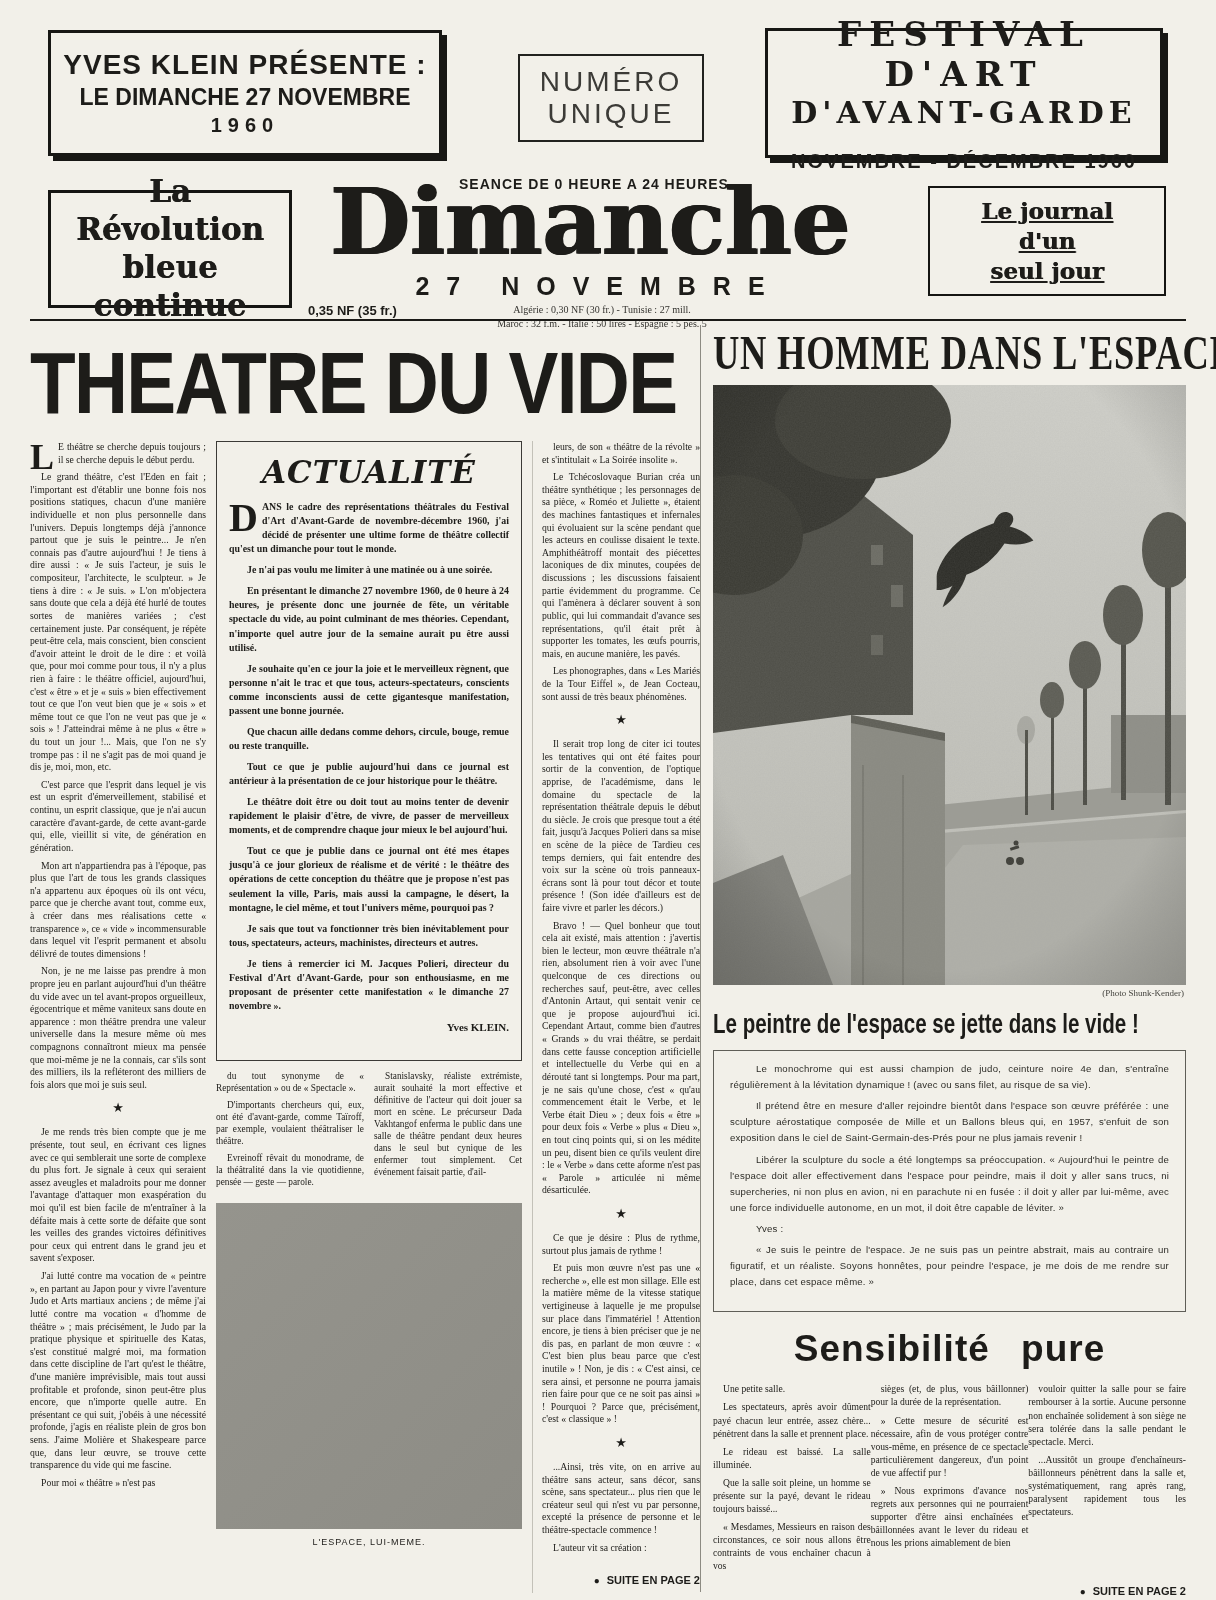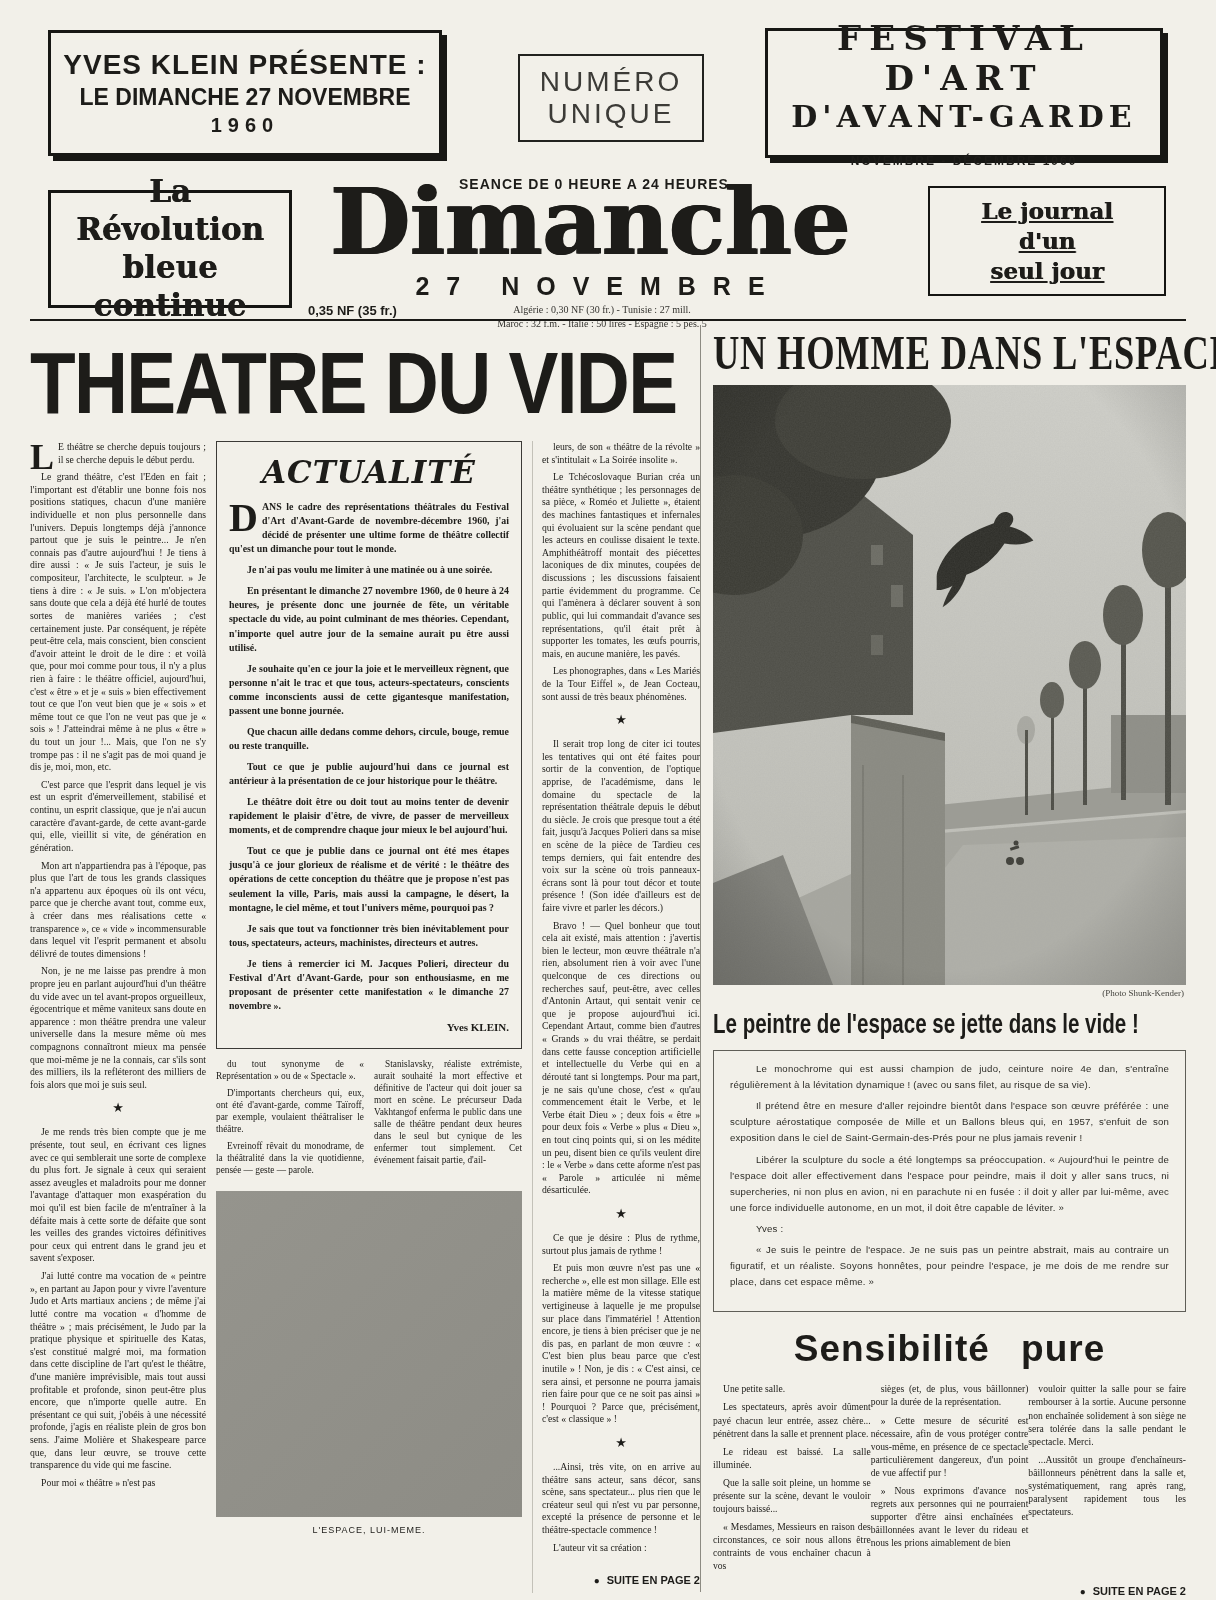--- a/index.html
+++ b/index.html
@@ -10,21 +10,21 @@
         text-align:center;background:#f2f0e9;}
   .b-presente{left:48px;top:30px;width:388px;height:120px;border:3px solid #171714;box-shadow:5px 5px 0 #171714;}
   .b-presente .l1{font-family:"Liberation Sans",sans-serif;font-weight:bold;font-size:28px;letter-spacing:1px;}
   .b-presente .l2{font-family:"Liberation Sans",sans-serif;font-weight:bold;font-size:23px;margin-top:3px;}
   .b-presente .l3{font-family:"Liberation Sans",sans-serif;font-weight:bold;font-size:20px;letter-spacing:6px;margin-top:3px;}
   .b-numero{left:518px;top:54px;width:182px;height:84px;border:2px solid #22221f;color:#3c3b37;}
   .b-numero div{font-family:"Liberation Sans",sans-serif;font-size:28px;letter-spacing:3px;line-height:1.15;}
   .b-festival{left:765px;top:28px;width:392px;height:124px;border:3px solid #171714;box-shadow:5px 5px 0 #171714;}
   .b-festival .l1{font-family:"DejaVu Serif",serif;font-weight:bold;font-size:34px;letter-spacing:8px;}
   .b-festival .l2{font-family:"DejaVu Serif",serif;font-weight:bold;font-size:30px;letter-spacing:5px;margin-top:1px;text-align:center;}
-  .b-festival .l3{font-family:"Liberation Sans",sans-serif;font-weight:bold;font-size:12px;letter-spacing:2px;margin-top:20px;}
+  .b-festival .l3{font-family:"Liberation Sans",sans-serif;font-weight:bold;font-size:20px;letter-spacing:2px;margin-top:20px;}
   .b-revolution{left:48px;top:190px;width:238px;height:112px;border:3px solid #151512;}
   .b-revolution div{font-family:"DejaVu Serif",serif;font-weight:bold;font-size:31px;line-height:1.22;
         text-shadow:0.6px 0 #1d1c19;}
   .b-journal{left:928px;top:186px;width:234px;height:106px;border:2px solid #151512;}
   .b-journal div{font-family:"DejaVu Serif",serif;font-weight:bold;font-size:23px;line-height:1.3;
         text-shadow:0.6px 0 #1d1c19;text-decoration:underline;}
   
   .seance{position:absolute;top:176px;left:394px;width:400px;text-align:center;
         font-family:"Liberation Sans",sans-serif;font-weight:bold;font-size:14px;letter-spacing:1px;}
   .dimanche{position:absolute;top:174px;left:330px;width:520px;text-align:center;
@@ -46,21 +46,21 @@
   .cols{display:flex;gap:10px;height:1152px;margin-top:14px;}
   .np{font-size:9.7px;line-height:1.3;text-align:justify;}
   .np p{margin:0 0 5px;text-indent:11px;}
   .np p.star,.star{text-align:center;text-indent:0;font-size:13px;margin:9px 0;letter-spacing:0;}
   .c1{width:176px;flex:none;overflow:hidden;}
   .cmid{width:306px;flex:none;}
   .c4{width:158px;flex:none;position:relative;border-left:1px solid #c3c1b8;padding-left:9px;}
   .c4 .textwrap{position:absolute;top:0;left:9px;right:0;bottom:28px;overflow:hidden;}
   .c4 .suite{position:absolute;bottom:6px;right:0;}
   .dropcap{float:left;font-weight:bold;font-size:36px;line-height:0.78;padding:2px 4px 0 0;}
-  .actualite{border:1px solid #3b3a36;padding:10px 12px 12px;}
+  .actualite{border:1px solid #3b3a36;padding:10px 12px 24px;}
   .actualite h2{margin:2px 0 10px;text-align:center;font-family:"DejaVu Serif",serif;font-style:italic;
         font-weight:bold;font-size:31px;letter-spacing:1px;}
   .actualite .np{font-weight:bold;font-size:9.9px;line-height:1.42;}
   .actualite .np p{text-indent:18px;margin:0 0 7px;}
   .actualite .dropcap{font-size:40px;}
   .signature{text-align:right;font-weight:bold;font-size:11px;margin-top:2px;}
   .midcols{display:flex;gap:10px;margin-top:9px;}
   .midcols .mc{flex:1;font-size:9.3px;}
   .gray-img{margin-top:10px;height:326px;background:linear-gradient(135deg,#95948d,#8d8c85);}
   .img-caption{margin-top:8px;text-align:center;font-family:"Liberation Sans",sans-serif;font-size:9px;
@@ -283,21 +283,21 @@
           <p>Yves :</p>
           <p>« Je suis le peintre de l'espace. Je ne suis pas un peintre abstrait, mais au contraire un figuratif, et un réaliste. Soyons honnêtes, pour peindre l'espace, je me dois de me rendre sur place, dans cet espace même. »</p>
         </div>
 
       <h2 class="sens">Sensibilité  pure</h2>
       <div class="senscols">
         <div class="sc">
             <p>Une petite salle.</p>
             <p>Les spectateurs, après avoir dûment payé chacun leur entrée, assez chère... pénètrent dans la salle et prennent place.</p>
             <p>Le rideau est baissé. La salle illuminée.</p>
-            <p>Que la salle soit pleine, un homme se présente sur la scène, devant le vouloir toujours baissé...</p>
+            <p>Que la salle soit pleine, un homme se présente sur la payé, devant le rideau toujours baissé...</p>
             <p>« Mesdames, Messieurs en raison des circonstances, ce soir nous allons être contraints de vous enchaîner chacun à vos</p>
           </div>
         <div class="sc">
             <p>sièges (et, de plus, vous bâillonner) pour la durée de la représentation.</p>
             <p>» Cette mesure de sécurité est nécessaire, afin de vous protéger contre vous-même, en présence de ce spectacle particulièrement dangereux, d'un point de vue affectif pur !</p>
             <p>» Nous exprimons d'avance nos regrets aux personnes qui ne pourraient supporter d'être ainsi enchaînées et bâillonnées avant le lever du rideau et nous les prions aimablement de bien</p>
           </div>
         <div class="sc">
             <p>vouloir quitter la salle pour se faire rembourser à la sortie. Aucune personne non enchaînée solidement à son siège ne sera tolérée dans la salle pendant le spectacle. Merci.</p>
             <p>...Aussitôt un groupe d'enchaîneurs-bâillonneurs pénètrent dans la salle et, systématiquement, rang après rang, paralysent rapidement tous les spectateurs.</p>

